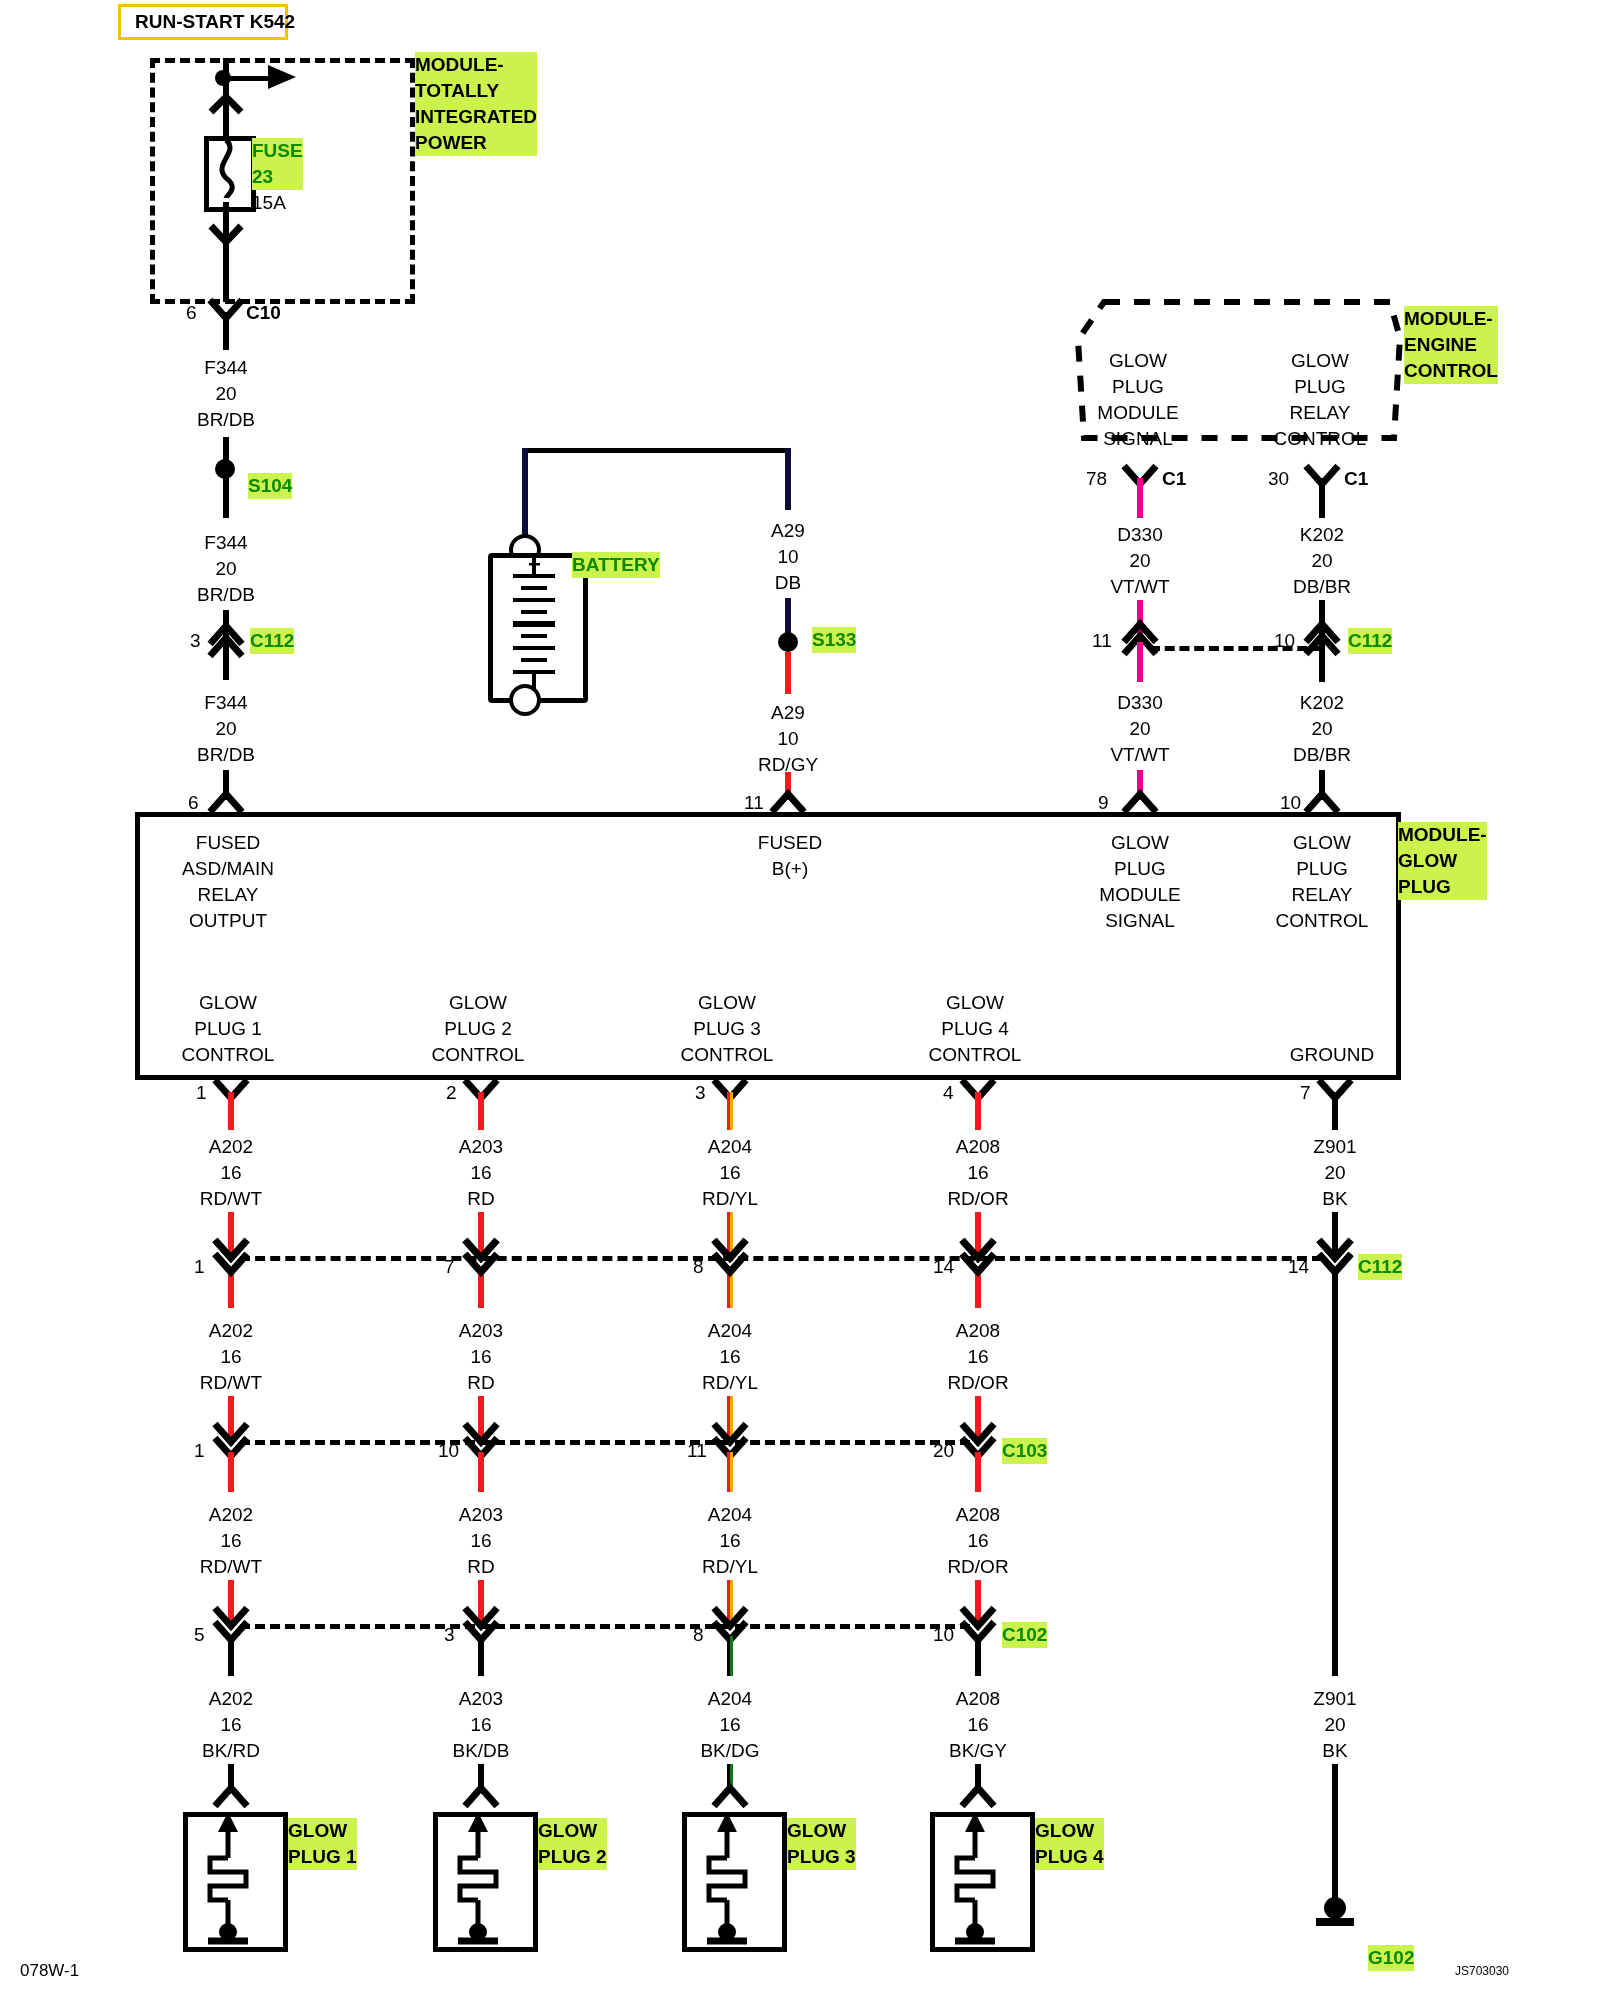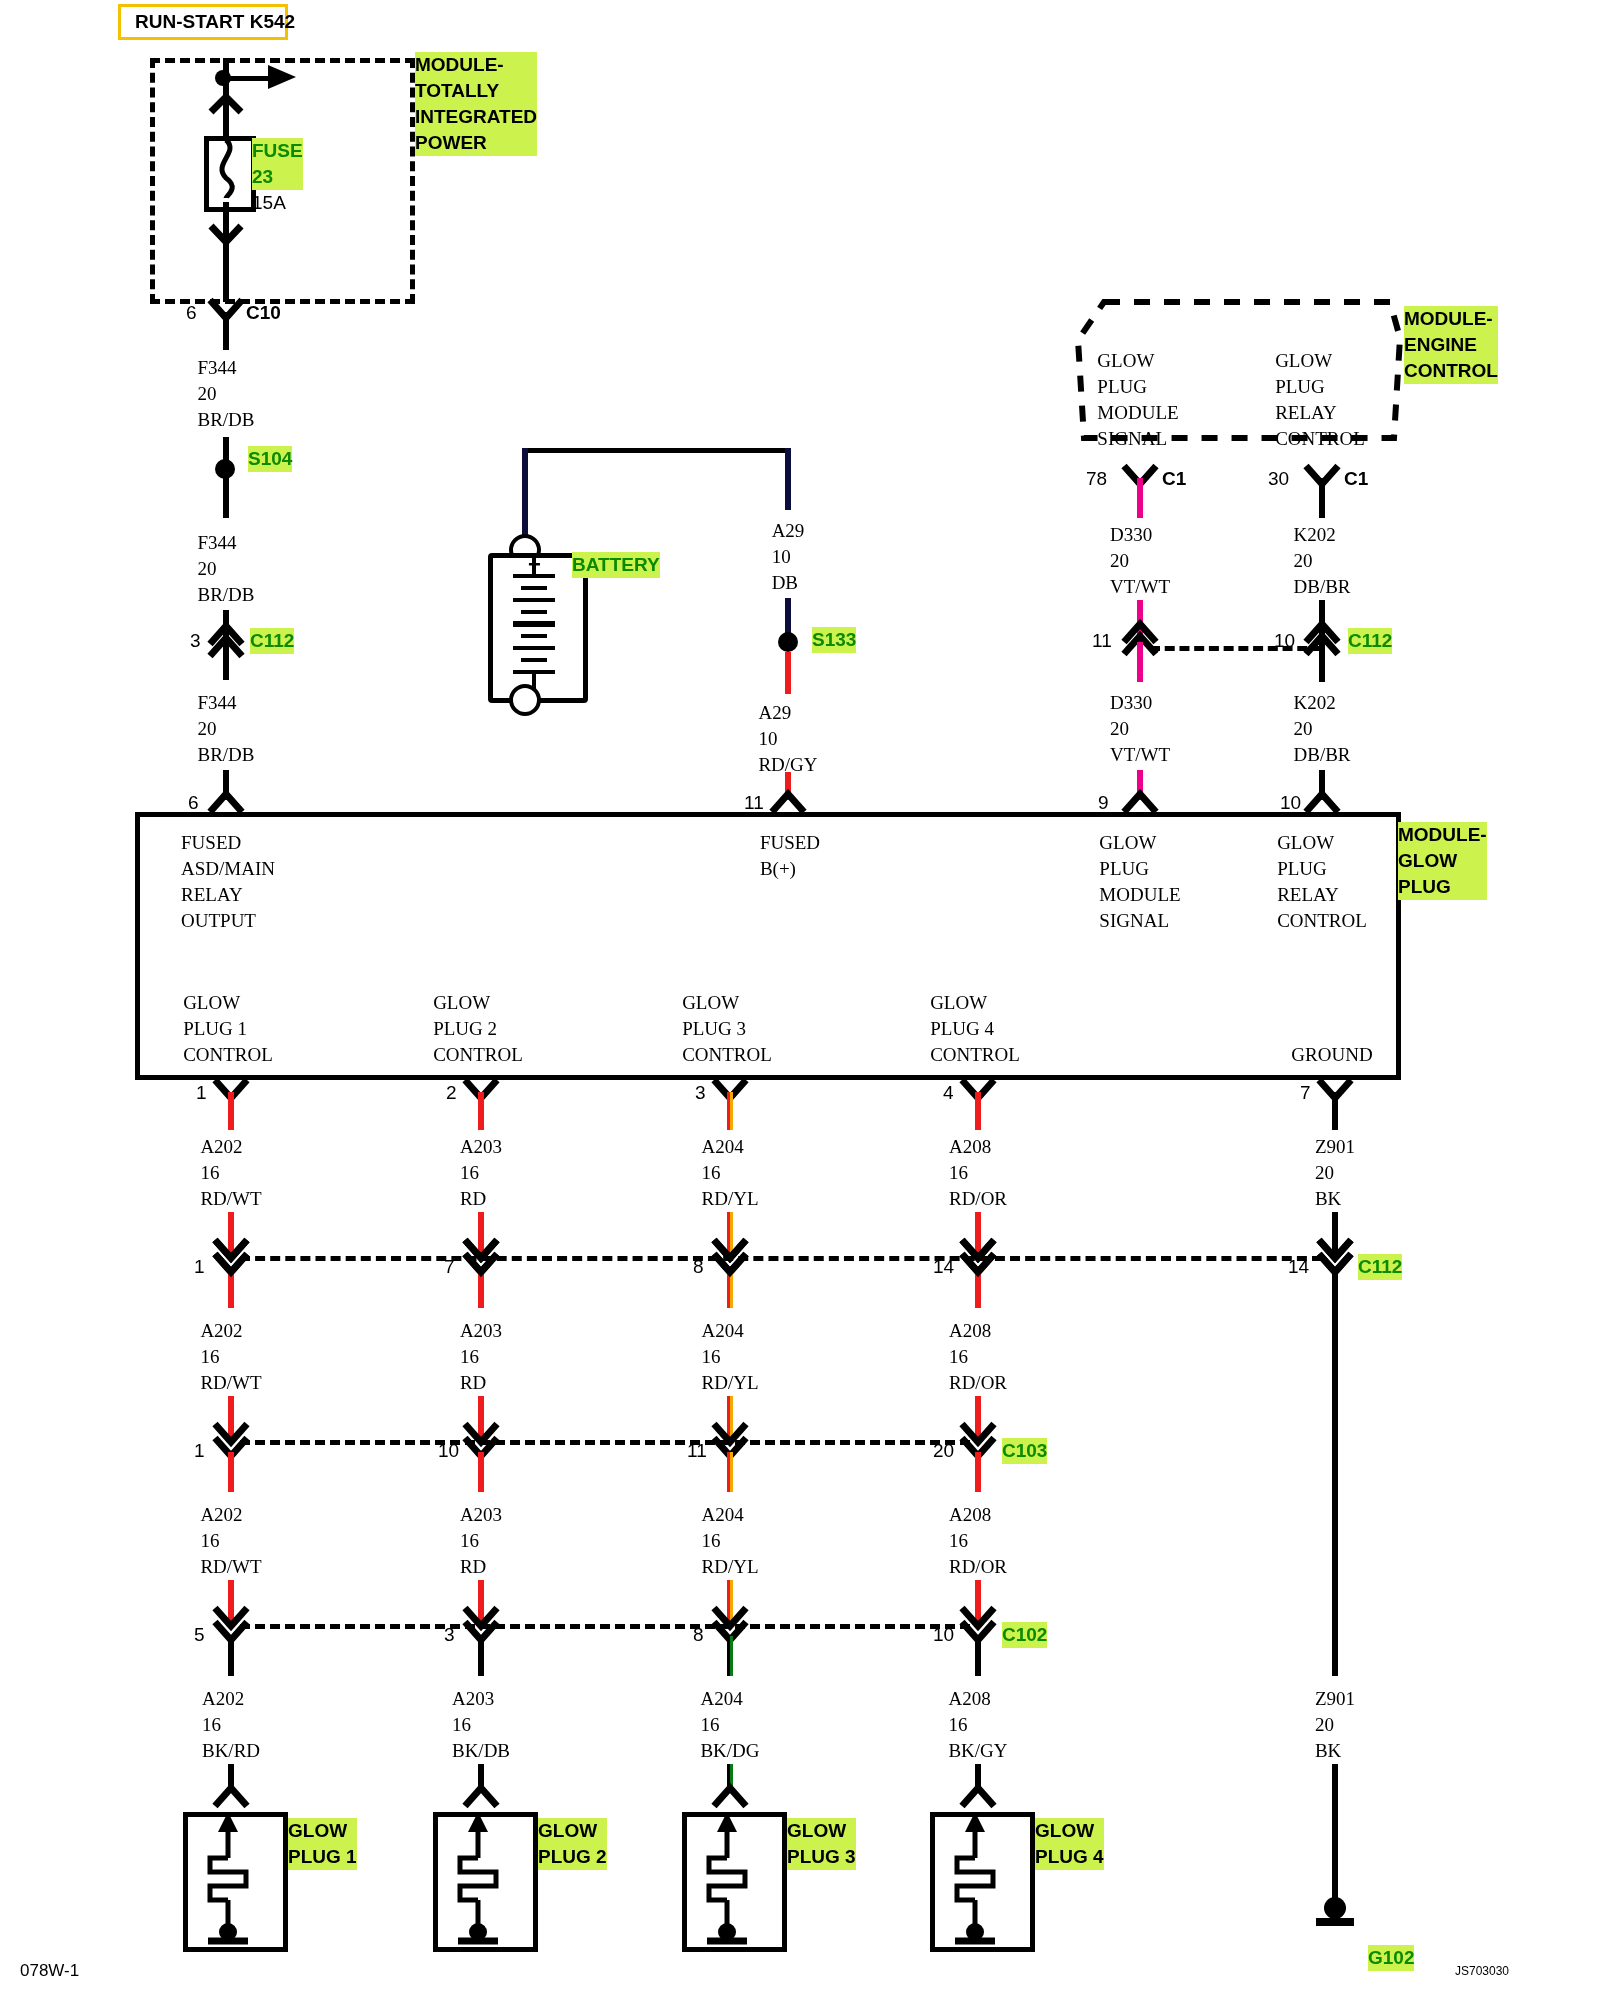--- a/index.html
+++ b/index.html
@@ -2,21 +2,21 @@
 <html><head>
 <meta charset="utf-8">
 <style>
   html,body{margin:0;padding:0;background:#fff;}
   body{width:1600px;height:2000px;position:relative;
        font-family:"Liberation Sans","DejaVu Sans",sans-serif;
        color:#000;overflow:hidden;}
   .abs{position:absolute;}
   .txt{font-size:19px;line-height:26px;white-space:pre;color:#000;}
   .txt.b{font-weight:bold;}
-  .ctr{text-align:left;transform:translateX(-50%);font-family:Liberation Serif, serif;}
+  .ctr{text-align:center;transform:translateX(-50%);}
   .hl{background:#ccf24d;font-weight:bold;}
   .hlg{background:#ccf24d;color:#0b8a00;font-weight:bold;}
   
   .w{position:absolute;width:6px;}
   .wblk{background:#000;}
   .wred{background:#ee1c1c;}
   .wdb{background:#0d0d3d;}
   .wmag{background:#ec008c;}
   .hline{position:absolute;height:5px;background:#000;}
   
@@ -79,21 +79,21 @@
 <div class="abs ctr" style="left:226px;top:355px;">
   <div class="txt">F344</div>
   <div class="txt">20</div>
   <div class="txt">BR/DB</div>
 </div>
 <div class="w wblk" style="left:223px;top:437px;height:30px;"></div>
 
 <svg class="abs" style="left:214px;top:458px;" width="22" height="22">
   <circle cx="11" cy="11" r="10" fill="#000"></circle>
 </svg>
-<div class="txt hlg abs" style="left:248px;top:446px;">S104</div>
+<div class="txt hlg abs" style="left:248px;top:473px;">S104</div>
 <div class="w wblk" style="left:223px;top:478px;height:40px;"></div>
 
 <div class="abs ctr" style="left:226px;top:530px;">
   <div class="txt">F344</div>
   <div class="txt">20</div>
   <div class="txt">BR/DB</div>
 </div>
 <div class="w wblk" style="left:223px;top:610px;height:30px;"></div>
 
 <svg class="abs" style="left:206px;top:622px;" width="40" height="30">

